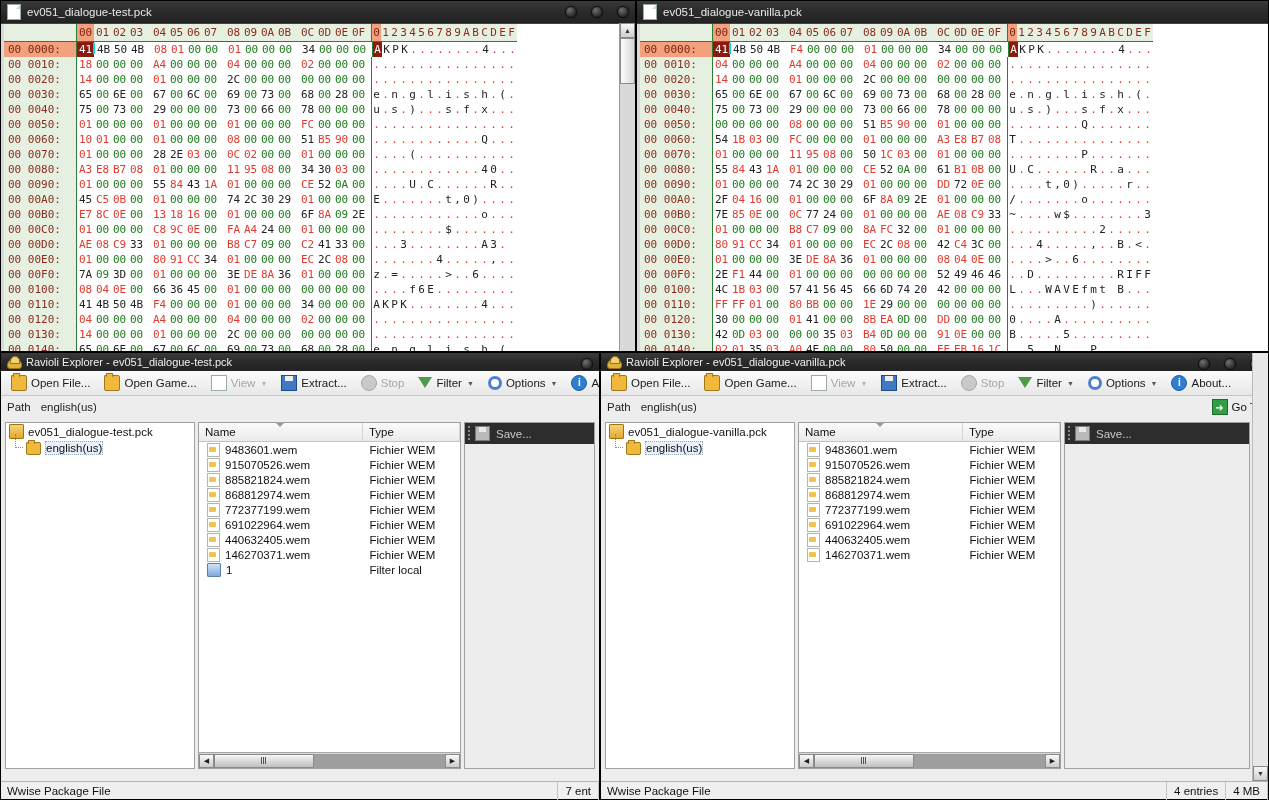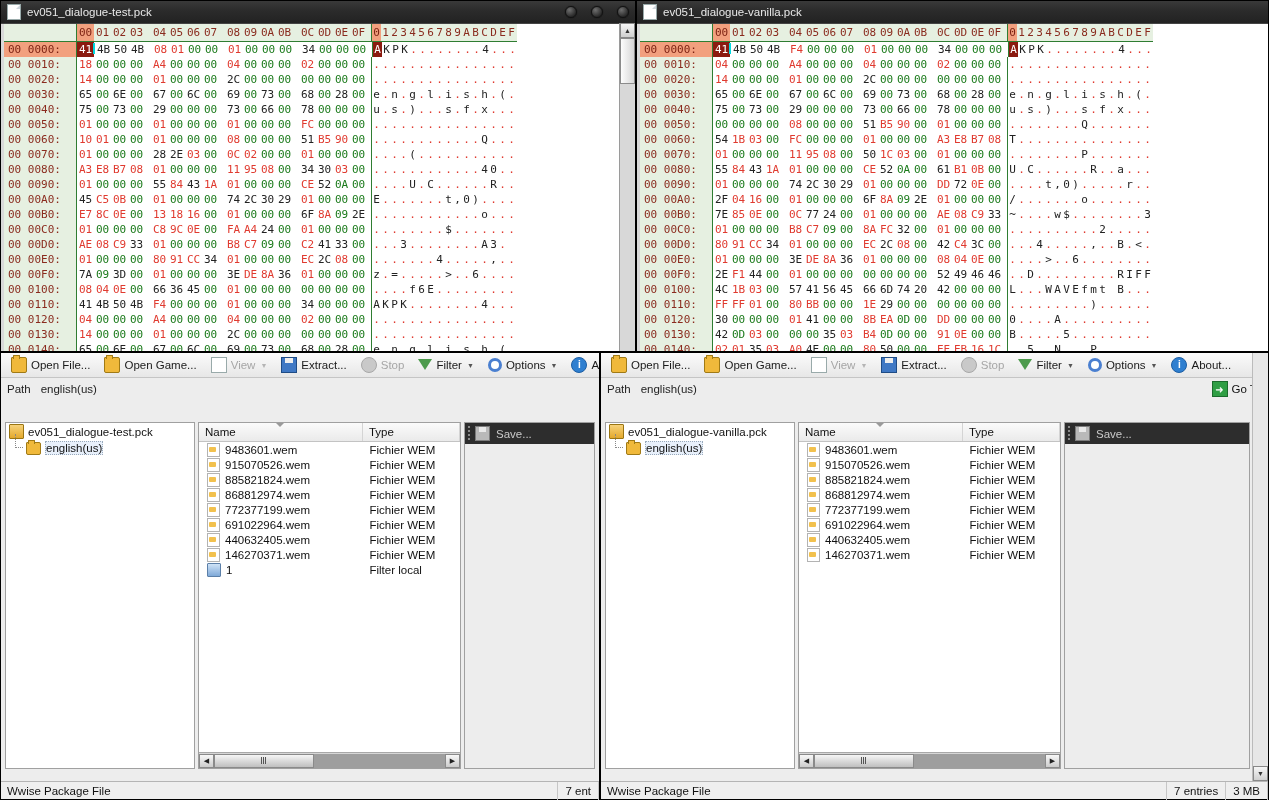--- a/index.html
+++ b/index.html
@@ -144,20 +144,27 @@
       <span class="doc-icon"></span>
       <span class="tlabel">ev051_dialogue-vanilla.pck</span>
     </div>
     <div class="hexbody">
       <div class="hexmargin"></div>
       <div class="hexgrid" id="hexgrid1" style="position:absolute;left:3px;top:0;"><div class="hexhdr"><span class="offcol" style="width:72px;">&nbsp;</span><span class="hdr-sep"></span><span class="cell sel-hdr" style="width:17px;">00</span><span class="cell" style="width:17px;">01</span><span class="cell" style="width:17px;">02</span><span class="cell" style="width:17px;">03</span><span class="cell" style="width:17px;margin-left:6px;">04</span><span class="cell" style="width:17px;">05</span><span class="cell" style="width:17px;">06</span><span class="cell" style="width:17px;">07</span><span class="cell" style="width:17px;margin-left:6px;">08</span><span class="cell" style="width:17px;">09</span><span class="cell" style="width:17px;">0A</span><span class="cell" style="width:17px;">0B</span><span class="cell" style="width:17px;margin-left:6px;">0C</span><span class="cell" style="width:17px;">0D</span><span class="cell" style="width:17px;">0E</span><span class="cell" style="width:17px;">0F</span><span class="hdr-sep" style="margin-left:4px;"></span><span class="asciicell sel-hdr">0</span><span class="asciicell">1</span><span class="asciicell">2</span><span class="asciicell">3</span><span class="asciicell">4</span><span class="asciicell">5</span><span class="asciicell">6</span><span class="asciicell">7</span><span class="asciicell">8</span><span class="asciicell">9</span><span class="asciicell">A</span><span class="asciicell">B</span><span class="asciicell">C</span><span class="asciicell">D</span><span class="asciicell">E</span><span class="asciicell">F</span></div><div class="hexrow"><span class="offcol sel" style="width:72px;text-align:left;padding-left:4px;box-sizing:border-box;">00 0000:</span><span class="sep-v"></span><span class="b selbyte" style="">41</span><span class="cursor"></span><span class="b k" style="">4B</span><span class="b k" style="">50</span><span class="b k" style="">4B</span><span class="b r" style="margin-left:6px;">F4</span><span class="b g" style="">00</span><span class="b g" style="">00</span><span class="b g" style="">00</span><span class="b r" style="margin-left:6px;">01</span><span class="b g" style="">00</span><span class="b g" style="">00</span><span class="b g" style="">00</span><span class="b k" style="margin-left:6px;">34</span><span class="b g" style="">00</span><span class="b g" style="">00</span><span class="b g" style="">00</span><span class="sep-v" style="margin-left:4px;"></span><span class="asciicell selbyte">A</span><span class="asciicell k">K</span><span class="asciicell k">P</span><span class="asciicell k">K</span><span class="asciicell r">.</span><span class="asciicell r">.</span><span class="asciicell r">.</span><span class="asciicell r">.</span><span class="asciicell r">.</span><span class="asciicell r">.</span><span class="asciicell r">.</span><span class="asciicell r">.</span><span class="asciicell k">4</span><span class="asciicell r">.</span><span class="asciicell r">.</span><span class="asciicell r">.</span></div><div class="hexrow"><span class="offcol" style="width:72px;text-align:left;padding-left:4px;box-sizing:border-box;">00 0010:</span><span class="sep-v"></span><span class="b r" style="">04</span><span class="b g" style="">00</span><span class="b g" style="">00</span><span class="b g" style="">00</span><span class="b r" style="margin-left:6px;">A4</span><span class="b g" style="">00</span><span class="b g" style="">00</span><span class="b g" style="">00</span><span class="b r" style="margin-left:6px;">04</span><span class="b g" style="">00</span><span class="b g" style="">00</span><span class="b g" style="">00</span><span class="b r" style="margin-left:6px;">02</span><span class="b g" style="">00</span><span class="b g" style="">00</span><span class="b g" style="">00</span><span class="sep-v" style="margin-left:4px;"></span><span class="asciicell r">.</span><span class="asciicell r">.</span><span class="asciicell r">.</span><span class="asciicell r">.</span><span class="asciicell r">.</span><span class="asciicell r">.</span><span class="asciicell r">.</span><span class="asciicell r">.</span><span class="asciicell r">.</span><span class="asciicell r">.</span><span class="asciicell r">.</span><span class="asciicell r">.</span><span class="asciicell r">.</span><span class="asciicell r">.</span><span class="asciicell r">.</span><span class="asciicell r">.</span></div><div class="hexrow"><span class="offcol" style="width:72px;text-align:left;padding-left:4px;box-sizing:border-box;">00 0020:</span><span class="sep-v"></span><span class="b r" style="">14</span><span class="b g" style="">00</span><span class="b g" style="">00</span><span class="b g" style="">00</span><span class="b r" style="margin-left:6px;">01</span><span class="b g" style="">00</span><span class="b g" style="">00</span><span class="b g" style="">00</span><span class="b k" style="margin-left:6px;">2C</span><span class="b g" style="">00</span><span class="b g" style="">00</span><span class="b g" style="">00</span><span class="b g" style="margin-left:6px;">00</span><span class="b g" style="">00</span><span class="b g" style="">00</span><span class="b g" style="">00</span><span class="sep-v" style="margin-left:4px;"></span><span class="asciicell r">.</span><span class="asciicell r">.</span><span class="asciicell r">.</span><span class="asciicell r">.</span><span class="asciicell r">.</span><span class="asciicell r">.</span><span class="asciicell r">.</span><span class="asciicell r">.</span><span class="asciicell r">.</span><span class="asciicell r">.</span><span class="asciicell r">.</span><span class="asciicell r">.</span><span class="asciicell r">.</span><span class="asciicell r">.</span><span class="asciicell r">.</span><span class="asciicell r">.</span></div><div class="hexrow"><span class="offcol" style="width:72px;text-align:left;padding-left:4px;box-sizing:border-box;">00 0030:</span><span class="sep-v"></span><span class="b k" style="">65</span><span class="b g" style="">00</span><span class="b k" style="">6E</span><span class="b g" style="">00</span><span class="b k" style="margin-left:6px;">67</span><span class="b g" style="">00</span><span class="b k" style="">6C</span><span class="b g" style="">00</span><span class="b k" style="margin-left:6px;">69</span><span class="b g" style="">00</span><span class="b k" style="">73</span><span class="b g" style="">00</span><span class="b k" style="margin-left:6px;">68</span><span class="b g" style="">00</span><span class="b k" style="">28</span><span class="b g" style="">00</span><span class="sep-v" style="margin-left:4px;"></span><span class="asciicell k">e</span><span class="asciicell r">.</span><span class="asciicell k">n</span><span class="asciicell r">.</span><span class="asciicell k">g</span><span class="asciicell r">.</span><span class="asciicell k">l</span><span class="asciicell r">.</span><span class="asciicell k">i</span><span class="asciicell r">.</span><span class="asciicell k">s</span><span class="asciicell r">.</span><span class="asciicell k">h</span><span class="asciicell r">.</span><span class="asciicell k">(</span><span class="asciicell r">.</span></div><div class="hexrow"><span class="offcol" style="width:72px;text-align:left;padding-left:4px;box-sizing:border-box;">00 0040:</span><span class="sep-v"></span><span class="b k" style="">75</span><span class="b g" style="">00</span><span class="b k" style="">73</span><span class="b g" style="">00</span><span class="b k" style="margin-left:6px;">29</span><span class="b g" style="">00</span><span class="b g" style="">00</span><span class="b g" style="">00</span><span class="b k" style="margin-left:6px;">73</span><span class="b g" style="">00</span><span class="b k" style="">66</span><span class="b g" style="">00</span><span class="b k" style="margin-left:6px;">78</span><span class="b g" style="">00</span><span class="b g" style="">00</span><span class="b g" style="">00</span><span class="sep-v" style="margin-left:4px;"></span><span class="asciicell k">u</span><span class="asciicell r">.</span><span class="asciicell k">s</span><span class="asciicell r">.</span><span class="asciicell k">)</span><span class="asciicell r">.</span><span class="asciicell r">.</span><span class="asciicell r">.</span><span class="asciicell k">s</span><span class="asciicell r">.</span><span class="asciicell k">f</span><span class="asciicell r">.</span><span class="asciicell k">x</span><span class="asciicell r">.</span><span class="asciicell r">.</span><span class="asciicell r">.</span></div><div class="hexrow"><span class="offcol" style="width:72px;text-align:left;padding-left:4px;box-sizing:border-box;">00 0050:</span><span class="sep-v"></span><span class="b g" style="">00</span><span class="b g" style="">00</span><span class="b g" style="">00</span><span class="b g" style="">00</span><span class="b r" style="margin-left:6px;">08</span><span class="b g" style="">00</span><span class="b g" style="">00</span><span class="b g" style="">00</span><span class="b k" style="margin-left:6px;">51</span><span class="b r" style="">B5</span><span class="b r" style="">90</span><span class="b g" style="">00</span><span class="b r" style="margin-left:6px;">01</span><span class="b g" style="">00</span><span class="b g" style="">00</span><span class="b g" style="">00</span><span class="sep-v" style="margin-left:4px;"></span><span class="asciicell r">.</span><span class="asciicell r">.</span><span class="asciicell r">.</span><span class="asciicell r">.</span><span class="asciicell r">.</span><span class="asciicell r">.</span><span class="asciicell r">.</span><span class="asciicell r">.</span><span class="asciicell k">Q</span><span class="asciicell r">.</span><span class="asciicell r">.</span><span class="asciicell r">.</span><span class="asciicell r">.</span><span class="asciicell r">.</span><span class="asciicell r">.</span><span class="asciicell r">.</span></div><div class="hexrow"><span class="offcol" style="width:72px;text-align:left;padding-left:4px;box-sizing:border-box;">00 0060:</span><span class="sep-v"></span><span class="b k" style="">54</span><span class="b r" style="">1B</span><span class="b r" style="">03</span><span class="b g" style="">00</span><span class="b r" style="margin-left:6px;">FC</span><span class="b g" style="">00</span><span class="b g" style="">00</span><span class="b g" style="">00</span><span class="b r" style="margin-left:6px;">01</span><span class="b g" style="">00</span><span class="b g" style="">00</span><span class="b g" style="">00</span><span class="b r" style="margin-left:6px;">A3</span><span class="b r" style="">E8</span><span class="b r" style="">B7</span><span class="b r" style="">08</span><span class="sep-v" style="margin-left:4px;"></span><span class="asciicell k">T</span><span class="asciicell r">.</span><span class="asciicell r">.</span><span class="asciicell r">.</span><span class="asciicell r">.</span><span class="asciicell r">.</span><span class="asciicell r">.</span><span class="asciicell r">.</span><span class="asciicell r">.</span><span class="asciicell r">.</span><span class="asciicell r">.</span><span class="asciicell r">.</span><span class="asciicell r">.</span><span class="asciicell r">.</span><span class="asciicell r">.</span><span class="asciicell r">.</span></div><div class="hexrow"><span class="offcol" style="width:72px;text-align:left;padding-left:4px;box-sizing:border-box;">00 0070:</span><span class="sep-v"></span><span class="b r" style="">01</span><span class="b g" style="">00</span><span class="b g" style="">00</span><span class="b g" style="">00</span><span class="b r" style="margin-left:6px;">11</span><span class="b r" style="">95</span><span class="b r" style="">08</span><span class="b g" style="">00</span><span class="b k" style="margin-left:6px;">50</span><span class="b r" style="">1C</span><span class="b r" style="">03</span><span class="b g" style="">00</span><span class="b r" style="margin-left:6px;">01</span><span class="b g" style="">00</span><span class="b g" style="">00</span><span class="b g" style="">00</span><span class="sep-v" style="margin-left:4px;"></span><span class="asciicell r">.</span><span class="asciicell r">.</span><span class="asciicell r">.</span><span class="asciicell r">.</span><span class="asciicell r">.</span><span class="asciicell r">.</span><span class="asciicell r">.</span><span class="asciicell r">.</span><span class="asciicell k">P</span><span class="asciicell r">.</span><span class="asciicell r">.</span><span class="asciicell r">.</span><span class="asciicell r">.</span><span class="asciicell r">.</span><span class="asciicell r">.</span><span class="asciicell r">.</span></div><div class="hexrow"><span class="offcol" style="width:72px;text-align:left;padding-left:4px;box-sizing:border-box;">00 0080:</span><span class="sep-v"></span><span class="b k" style="">55</span><span class="b r" style="">84</span><span class="b k" style="">43</span><span class="b r" style="">1A</span><span class="b r" style="margin-left:6px;">01</span><span class="b g" style="">00</span><span class="b g" style="">00</span><span class="b g" style="">00</span><span class="b r" style="margin-left:6px;">CE</span><span class="b k" style="">52</span><span class="b g" style="">0A</span><span class="b g" style="">00</span><span class="b k" style="margin-left:6px;">61</span><span class="b r" style="">B1</span><span class="b r" style="">0B</span><span class="b g" style="">00</span><span class="sep-v" style="margin-left:4px;"></span><span class="asciicell k">U</span><span class="asciicell r">.</span><span class="asciicell k">C</span><span class="asciicell r">.</span><span class="asciicell r">.</span><span class="asciicell r">.</span><span class="asciicell r">.</span><span class="asciicell r">.</span><span class="asciicell r">.</span><span class="asciicell k">R</span><span class="asciicell r">.</span><span class="asciicell r">.</span><span class="asciicell k">a</span><span class="asciicell r">.</span><span class="asciicell r">.</span><span class="asciicell r">.</span></div><div class="hexrow"><span class="offcol" style="width:72px;text-align:left;padding-left:4px;box-sizing:border-box;">00 0090:</span><span class="sep-v"></span><span class="b r" style="">01</span><span class="b g" style="">00</span><span class="b g" style="">00</span><span class="b g" style="">00</span><span class="b k" style="margin-left:6px;">74</span><span class="b k" style="">2C</span><span class="b k" style="">30</span><span class="b k" style="">29</span><span class="b r" style="margin-left:6px;">01</span><span class="b g" style="">00</span><span class="b g" style="">00</span><span class="b g" style="">00</span><span class="b r" style="margin-left:6px;">DD</span><span class="b k" style="">72</span><span class="b r" style="">0E</span><span class="b g" style="">00</span><span class="sep-v" style="margin-left:4px;"></span><span class="asciicell r">.</span><span class="asciicell r">.</span><span class="asciicell r">.</span><span class="asciicell r">.</span><span class="asciicell k">t</span><span class="asciicell k">,</span><span class="asciicell k">0</span><span class="asciicell k">)</span><span class="asciicell r">.</span><span class="asciicell r">.</span><span class="asciicell r">.</span><span class="asciicell r">.</span><span class="asciicell r">.</span><span class="asciicell k">r</span><span class="asciicell r">.</span><span class="asciicell r">.</span></div><div class="hexrow"><span class="offcol" style="width:72px;text-align:left;padding-left:4px;box-sizing:border-box;">00 00A0:</span><span class="sep-v"></span><span class="b k" style="">2F</span><span class="b r" style="">04</span><span class="b r" style="">16</span><span class="b g" style="">00</span><span class="b r" style="margin-left:6px;">01</span><span class="b g" style="">00</span><span class="b g" style="">00</span><span class="b g" style="">00</span><span class="b k" style="margin-left:6px;">6F</span><span class="b r" style="">8A</span><span class="b g" style="">09</span><span class="b k" style="">2E</span><span class="b r" style="margin-left:6px;">01</span><span class="b g" style="">00</span><span class="b g" style="">00</span><span class="b g" style="">00</span><span class="sep-v" style="margin-left:4px;"></span><span class="asciicell k">/</span><span class="asciicell r">.</span><span class="asciicell r">.</span><span class="asciicell r">.</span><span class="asciicell r">.</span><span class="asciicell r">.</span><span class="asciicell r">.</span><span class="asciicell r">.</span><span class="asciicell k">o</span><span class="asciicell r">.</span><span class="asciicell r">.</span><span class="asciicell r">.</span><span class="asciicell r">.</span><span class="asciicell r">.</span><span class="asciicell r">.</span><span class="asciicell r">.</span></div><div class="hexrow"><span class="offcol" style="width:72px;text-align:left;padding-left:4px;box-sizing:border-box;">00 00B0:</span><span class="sep-v"></span><span class="b k" style="">7E</span><span class="b r" style="">85</span><span class="b r" style="">0E</span><span class="b g" style="">00</span><span class="b r" style="margin-left:6px;">0C</span><span class="b k" style="">77</span><span class="b k" style="">24</span><span class="b g" style="">00</span><span class="b r" style="margin-left:6px;">01</span><span class="b g" style="">00</span><span class="b g" style="">00</span><span class="b g" style="">00</span><span class="b r" style="margin-left:6px;">AE</span><span class="b r" style="">08</span><span class="b r" style="">C9</span><span class="b k" style="">33</span><span class="sep-v" style="margin-left:4px;"></span><span class="asciicell k">~</span><span class="asciicell r">.</span><span class="asciicell r">.</span><span class="asciicell r">.</span><span class="asciicell r">.</span><span class="asciicell k">w</span><span class="asciicell k">$</span><span class="asciicell r">.</span><span class="asciicell r">.</span><span class="asciicell r">.</span><span class="asciicell r">.</span><span class="asciicell r">.</span><span class="asciicell r">.</span><span class="asciicell r">.</span><span class="asciicell r">.</span><span class="asciicell k">3</span></div><div class="hexrow"><span class="offcol" style="width:72px;text-align:left;padding-left:4px;box-sizing:border-box;">00 00C0:</span><span class="sep-v"></span><span class="b r" style="">01</span><span class="b g" style="">00</span><span class="b g" style="">00</span><span class="b g" style="">00</span><span class="b r" style="margin-left:6px;">B8</span><span class="b r" style="">C7</span><span class="b g" style="">09</span><span class="b g" style="">00</span><span class="b r" style="margin-left:6px;">8A</span><span class="b r" style="">FC</span><span class="b k" style="">32</span><span class="b g" style="">00</span><span class="b r" style="margin-left:6px;">01</span><span class="b g" style="">00</span><span class="b g" style="">00</span><span class="b g" style="">00</span><span class="sep-v" style="margin-left:4px;"></span><span class="asciicell r">.</span><span class="asciicell r">.</span><span class="asciicell r">.</span><span class="asciicell r">.</span><span class="asciicell r">.</span><span class="asciicell r">.</span><span class="asciicell r">.</span><span class="asciicell r">.</span><span class="asciicell r">.</span><span class="asciicell r">.</span><span class="asciicell k">2</span><span class="asciicell r">.</span><span class="asciicell r">.</span><span class="asciicell r">.</span><span class="asciicell r">.</span><span class="asciicell r">.</span></div><div class="hexrow"><span class="offcol" style="width:72px;text-align:left;padding-left:4px;box-sizing:border-box;">00 00D0:</span><span class="sep-v"></span><span class="b r" style="">80</span><span class="b r" style="">91</span><span class="b r" style="">CC</span><span class="b k" style="">34</span><span class="b r" style="margin-left:6px;">01</span><span class="b g" style="">00</span><span class="b g" style="">00</span><span class="b g" style="">00</span><span class="b r" style="margin-left:6px;">EC</span><span class="b k" style="">2C</span><span class="b r" style="">08</span><span class="b g" style="">00</span><span class="b k" style="margin-left:6px;">42</span><span class="b r" style="">C4</span><span class="b k" style="">3C</span><span class="b g" style="">00</span><span class="sep-v" style="margin-left:4px;"></span><span class="asciicell r">.</span><span class="asciicell r">.</span><span class="asciicell r">.</span><span class="asciicell k">4</span><span class="asciicell r">.</span><span class="asciicell r">.</span><span class="asciicell r">.</span><span class="asciicell r">.</span><span class="asciicell r">.</span><span class="asciicell k">,</span><span class="asciicell r">.</span><span class="asciicell r">.</span><span class="asciicell k">B</span><span class="asciicell r">.</span><span class="asciicell k">&lt;</span><span class="asciicell r">.</span></div><div class="hexrow"><span class="offcol" style="width:72px;text-align:left;padding-left:4px;box-sizing:border-box;">00 00E0:</span><span class="sep-v"></span><span class="b r" style="">01</span><span class="b g" style="">00</span><span class="b g" style="">00</span><span class="b g" style="">00</span><span class="b k" style="margin-left:6px;">3E</span><span class="b r" style="">DE</span><span class="b r" style="">8A</span><span class="b k" style="">36</span><span class="b r" style="margin-left:6px;">01</span><span class="b g" style="">00</span><span class="b g" style="">00</span><span class="b g" style="">00</span><span class="b r" style="margin-left:6px;">08</span><span class="b r" style="">04</span><span class="b r" style="">0E</span><span class="b g" style="">00</span><span class="sep-v" style="margin-left:4px;"></span><span class="asciicell r">.</span><span class="asciicell r">.</span><span class="asciicell r">.</span><span class="asciicell r">.</span><span class="asciicell k">&gt;</span><span class="asciicell r">.</span><span class="asciicell r">.</span><span class="asciicell k">6</span><span class="asciicell r">.</span><span class="asciicell r">.</span><span class="asciicell r">.</span><span class="asciicell r">.</span><span class="asciicell r">.</span><span class="asciicell r">.</span><span class="asciicell r">.</span><span class="asciicell r">.</span></div><div class="hexrow"><span class="offcol" style="width:72px;text-align:left;padding-left:4px;box-sizing:border-box;">00 00F0:</span><span class="sep-v"></span><span class="b k" style="">2E</span><span class="b r" style="">F1</span><span class="b k" style="">44</span><span class="b g" style="">00</span><span class="b r" style="margin-left:6px;">01</span><span class="b g" style="">00</span><span class="b g" style="">00</span><span class="b g" style="">00</span><span class="b g" style="margin-left:6px;">00</span><span class="b g" style="">00</span><span class="b g" style="">00</span><span class="b g" style="">00</span><span class="b k" style="margin-left:6px;">52</span><span class="b k" style="">49</span><span class="b k" style="">46</span><span class="b k" style="">46</span><span class="sep-v" style="margin-left:4px;"></span><span class="asciicell r">.</span><span class="asciicell r">.</span><span class="asciicell k">D</span><span class="asciicell r">.</span><span class="asciicell r">.</span><span class="asciicell r">.</span><span class="asciicell r">.</span><span class="asciicell r">.</span><span class="asciicell r">.</span><span class="asciicell r">.</span><span class="asciicell r">.</span><span class="asciicell r">.</span><span class="asciicell k">R</span><span class="asciicell k">I</span><span class="asciicell k">F</span><span class="asciicell k">F</span></div><div class="hexrow"><span class="offcol" style="width:72px;text-align:left;padding-left:4px;box-sizing:border-box;">00 0100:</span><span class="sep-v"></span><span class="b k" style="">4C</span><span class="b r" style="">1B</span><span class="b r" style="">03</span><span class="b g" style="">00</span><span class="b k" style="margin-left:6px;">57</span><span class="b k" style="">41</span><span class="b k" style="">56</span><span class="b k" style="">45</span><span class="b k" style="margin-left:6px;">66</span><span class="b k" style="">6D</span><span class="b k" style="">74</span><span class="b k" style="">20</span><span class="b k" style="margin-left:6px;">42</span><span class="b g" style="">00</span><span class="b g" style="">00</span><span class="b g" style="">00</span><span class="sep-v" style="margin-left:4px;"></span><span class="asciicell k">L</span><span class="asciicell r">.</span><span class="asciicell r">.</span><span class="asciicell r">.</span><span class="asciicell k">W</span><span class="asciicell k">A</span><span class="asciicell k">V</span><span class="asciicell k">E</span><span class="asciicell k">f</span><span class="asciicell k">m</span><span class="asciicell k">t</span><span class="asciicell k">&nbsp;</span><span class="asciicell k">B</span><span class="asciicell r">.</span><span class="asciicell r">.</span><span class="asciicell r">.</span></div><div class="hexrow"><span class="offcol" style="width:72px;text-align:left;padding-left:4px;box-sizing:border-box;">00 0110:</span><span class="sep-v"></span><span class="b r" style="">FF</span><span class="b r" style="">FF</span><span class="b r" style="">01</span><span class="b g" style="">00</span><span class="b r" style="margin-left:6px;">80</span><span class="b r" style="">BB</span><span class="b g" style="">00</span><span class="b g" style="">00</span><span class="b r" style="margin-left:6px;">1E</span><span class="b k" style="">29</span><span class="b g" style="">00</span><span class="b g" style="">00</span><span class="b g" style="margin-left:6px;">00</span><span class="b g" style="">00</span><span class="b g" style="">00</span><span class="b g" style="">00</span><span class="sep-v" style="margin-left:4px;"></span><span class="asciicell r">.</span><span class="asciicell r">.</span><span class="asciicell r">.</span><span class="asciicell r">.</span><span class="asciicell r">.</span><span class="asciicell r">.</span><span class="asciicell r">.</span><span class="asciicell r">.</span><span class="asciicell r">.</span><span class="asciicell k">)</span><span class="asciicell r">.</span><span class="asciicell r">.</span><span class="asciicell r">.</span><span class="asciicell r">.</span><span class="asciicell r">.</span><span class="asciicell r">.</span></div><div class="hexrow"><span class="offcol" style="width:72px;text-align:left;padding-left:4px;box-sizing:border-box;">00 0120:</span><span class="sep-v"></span><span class="b k" style="">30</span><span class="b g" style="">00</span><span class="b g" style="">00</span><span class="b g" style="">00</span><span class="b r" style="margin-left:6px;">01</span><span class="b k" style="">41</span><span class="b g" style="">00</span><span class="b g" style="">00</span><span class="b r" style="margin-left:6px;">8B</span><span class="b r" style="">EA</span><span class="b g" style="">0D</span><span class="b g" style="">00</span><span class="b r" style="margin-left:6px;">DD</span><span class="b g" style="">00</span><span class="b g" style="">00</span><span class="b g" style="">00</span><span class="sep-v" style="margin-left:4px;"></span><span class="asciicell k">0</span><span class="asciicell r">.</span><span class="asciicell r">.</span><span class="asciicell r">.</span><span class="asciicell r">.</span><span class="asciicell k">A</span><span class="asciicell r">.</span><span class="asciicell r">.</span><span class="asciicell r">.</span><span class="asciicell r">.</span><span class="asciicell r">.</span><span class="asciicell r">.</span><span class="asciicell r">.</span><span class="asciicell r">.</span><span class="asciicell r">.</span><span class="asciicell r">.</span></div><div class="hexrow"><span class="offcol" style="width:72px;text-align:left;padding-left:4px;box-sizing:border-box;">00 0130:</span><span class="sep-v"></span><span class="b k" style="">42</span><span class="b g" style="">0D</span><span class="b r" style="">03</span><span class="b g" style="">00</span><span class="b g" style="margin-left:6px;">00</span><span class="b g" style="">00</span><span class="b k" style="">35</span><span class="b r" style="">03</span><span class="b r" style="margin-left:6px;">B4</span><span class="b g" style="">0D</span><span class="b g" style="">00</span><span class="b g" style="">00</span><span class="b r" style="margin-left:6px;">91</span><span class="b r" style="">0E</span><span class="b g" style="">00</span><span class="b g" style="">00</span><span class="sep-v" style="margin-left:4px;"></span><span class="asciicell k">B</span><span class="asciicell r">.</span><span class="asciicell r">.</span><span class="asciicell r">.</span><span class="asciicell r">.</span><span class="asciicell r">.</span><span class="asciicell k">5</span><span class="asciicell r">.</span><span class="asciicell r">.</span><span class="asciicell r">.</span><span class="asciicell r">.</span><span class="asciicell r">.</span><span class="asciicell r">.</span><span class="asciicell r">.</span><span class="asciicell r">.</span><span class="asciicell r">.</span></div><div class="hexrow"><span class="offcol" style="width:72px;text-align:left;padding-left:4px;box-sizing:border-box;">00 0140:</span><span class="sep-v"></span><span class="b r" style="">02</span><span class="b r" style="">01</span><span class="b k" style="">35</span><span class="b r" style="">03</span><span class="b r" style="margin-left:6px;">A0</span><span class="b k" style="">4E</span><span class="b g" style="">00</span><span class="b g" style="">00</span><span class="b r" style="margin-left:6px;">80</span><span class="b k" style="">50</span><span class="b g" style="">00</span><span class="b g" style="">00</span><span class="b r" style="margin-left:6px;">EE</span><span class="b r" style="">EB</span><span class="b r" style="">16</span><span class="b r" style="">1C</span><span class="sep-v" style="margin-left:4px;"></span><span class="asciicell r">.</span><span class="asciicell r">.</span><span class="asciicell k">5</span><span class="asciicell r">.</span><span class="asciicell r">.</span><span class="asciicell k">N</span><span class="asciicell r">.</span><span class="asciicell r">.</span><span class="asciicell r">.</span><span class="asciicell k">P</span><span class="asciicell r">.</span><span class="asciicell r">.</span><span class="asciicell r">.</span><span class="asciicell r">.</span><span class="asciicell r">.</span><span class="asciicell r">.</span></div></div>
     </div>
   </div>
 
   <div class="win rv" style="left:0;top:352px;width:600px;height:448px;">
+    <div class="titlebar">
+      <span class="rav-icon"></span>
+      <span class="tlabel">Ravioli Explorer - ev051_dialogue-test.pck</span>
+      <span class="wbtns">
+        <span class="wbtn"></span>
+      </span>
+    </div>
     <div class="toolbar" id="tb0">
         <div class="tb">
           <span class="ic ic-folder"></span>
           <span>Open File...</span>
         </div>
         <div class="tb">
           <span class="ic ic-folder"></span>
           <span>Open Game...</span>
         </div>
         <div class="tb dis">
@@ -298,20 +305,29 @@
         <div class="savebody"></div>
       </div>
     </div>
     <div class="statusbar">
       <div class="st-main">Wwise Package File</div>
       <div class="st-cell">7 ent</div>
     </div>
   </div>
 
   <div class="win rv" style="left:600px;top:352px;width:669px;height:448px;">
+    <div class="titlebar">
+      <span class="rav-icon"></span>
+      <span class="tlabel">Ravioli Explorer - ev051_dialogue-vanilla.pck</span>
+      <span class="wbtns">
+        <span class="wbtn"></span>
+        <span class="wbtn"></span>
+        <span class="wbtn red"></span>
+      </span>
+    </div>
     <div class="toolbar" id="tb1">
         <div class="tb">
           <span class="ic ic-folder"></span>
           <span>Open File...</span>
         </div>
         <div class="tb">
           <span class="ic ic-folder"></span>
           <span>Open Game...</span>
         </div>
         <div class="tb dis">
@@ -447,18 +463,18 @@
           <span class="lbl">Save...</span>
         </div>
         <div class="savebody"></div>
       </div>
     </div>
     <div class="rv-outer-scroll">
       <div class="sb-arrow" style="position:absolute;bottom:0;">▼</div>
     </div>
     <div class="statusbar">
       <div class="st-main">Wwise Package File</div>
-      <div class="st-cell">7 entries</div>
-      <div class="st-cell">3 MB</div>
+      <div class="st-cell">4 entries</div>
+      <div class="st-cell">4 MB</div>
     </div>
   </div>
 
 </div>
 
 </body></html>

